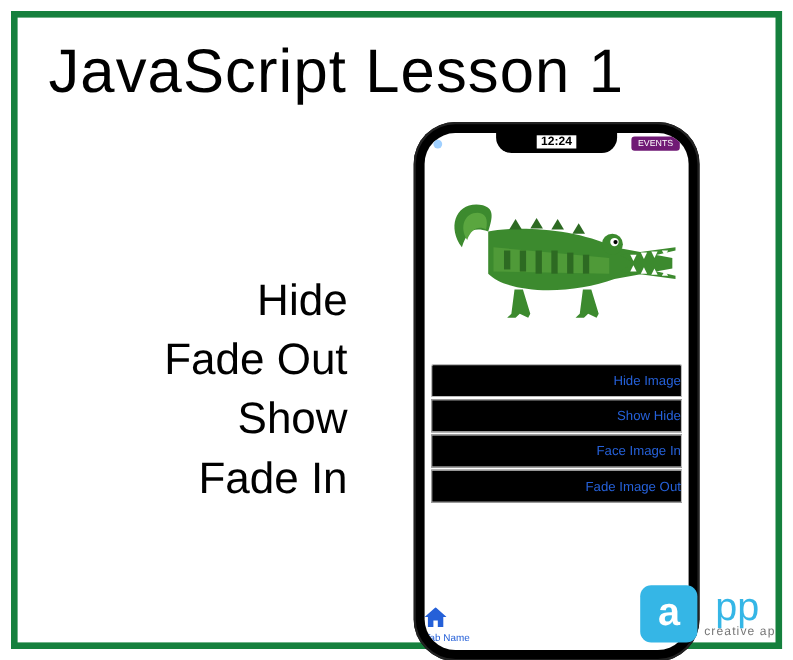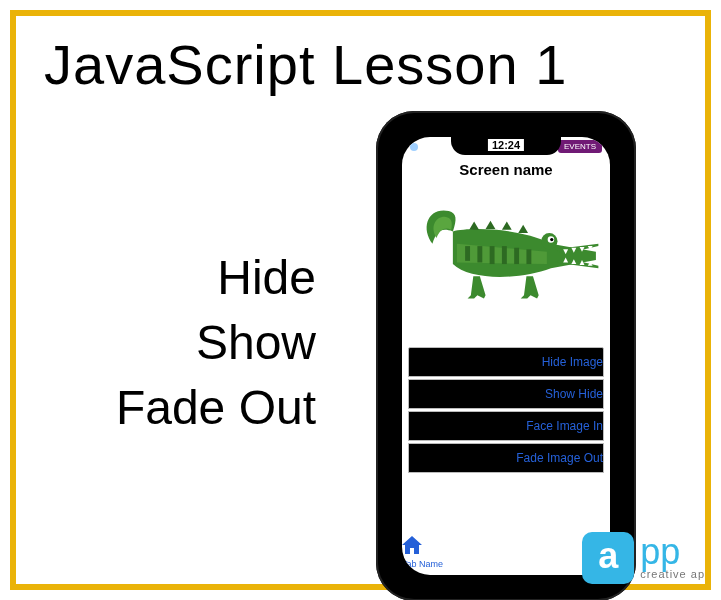--- a/index.html
+++ b/index.html
@@ -1,23 +1,23 @@
 <!DOCTYPE html>
 <html><head>
   <meta charset="utf-8">
   <style>
     * { box-sizing: border-box; margin: 0; padding: 0; }
     body { width: 721px; height: 600px; background: #fff; font-family: Arial, Helvetica, sans-serif; position: relative; overflow: hidden; }
-    .frame { position: absolute; top: 10px; left: 10px; right: 10px; bottom: 10px; border: 6px solid #eab308; background: #fff; }
+    .frame { position: absolute; top: 10px; left: 10px; right: 10px; bottom: 10px; border: 6px solid #15803d; background: #fff; }
     .title { position: absolute; top: 16px; left: 28px; font-size: 56px; font-weight: 400; color: #000; letter-spacing: 1px; }
-    .sidetext { position: absolute; top: 230px; left: 60px; width: 240px; text-align: right; font-size: 48px; color: #000; line-height: 1.35; font-weight: 400; }
+    .sidetext { position: absolute; top: 230px; left: 60px; width: 240px; text-align: right; font-size: 40px; color: #000; line-height: 1.35; font-weight: 400; }
     .sidetext div { white-space: nowrap; }
 
     
-    .phone { position: absolute; top: 95px; left: 360px; width: 260px; height: 490px; background: #000; border-radius: 38px; padding: 26px; box-shadow: inset 0 0 0 2px #222; }
+    .phone { position: absolute; top: 95px; left: 360px; width: 260px; height: 490px; background: #000; border-radius: 38px; padding: 10px; box-shadow: inset 0 0 0 2px #222; }
     .phone-inner { width: 100%; height: 100%; background: #fff; border-radius: 28px; position: relative; overflow: hidden; }
     .notch { position: absolute; top: 0; left: 50%; transform: translateX(-50%); width: 110px; height: 18px; background: #000; border-bottom-left-radius: 14px; border-bottom-right-radius: 14px; z-index: 10; }
 
     .statusbar { position: absolute; top: 0; left: 0; right: 0; height: 22px; }
     .statusbar .time { position: absolute; top: 2px; left: 50%; transform: translateX(-50%); font-size: 11px; font-weight: bold; color: #000; z-index: 11; background: #fff; padding: 0 4px; }
     .statusbar .events { position: absolute; top: 3px; right: 8px; background: #701a75; color: #fff; font-size: 8px; padding: 2px 6px; border-radius: 3px; }
     .statusbar .dot { position: absolute; top: 6px; left: 8px; width: 8px; height: 8px; border-radius: 50%; background: #a0d0ff; }
 
     .screen-title { position: absolute; top: 24px; left: 0; right: 0; text-align: center; font-size: 15px; font-weight: 600; color: #000; }
 
@@ -29,47 +29,47 @@
     .app-btn:first-child { border-top-left-radius: 2px; border-top-right-radius: 2px; }
 
     .tabbar { position: absolute; bottom: 6px; left: 0; right: 0; }
     .tabbar .home { color: #2560d8; font-size: 18px; line-height: 1; }
     .tabbar .tablabel { color: #2560d8; font-size: 9px; margin-top: 2px; }
 
     
     .brand { position: absolute; bottom: 0px; right: 0px; display: flex; align-items: center; }
     .brand-icon { width: 52px; height: 52px; background: #35b6e6; border-radius: 10px; display: flex; align-items: center; justify-content: center; margin-right: 6px; }
     .brand-icon span { color: #fff; font-size: 36px; font-weight: 700; transform: translateY(-2px); }
-    .brand-text .pp { font-size: 36px; font-weight: 400; color: #35b6e6; line-height: 0.9; }
+    .brand-text .pp { font-size: 36px; font-weight: 400; color: #35b6e6; line-height: 0.9; margin-left: 10px; }
     .brand-text .tag { font-size: 11px; color: #777; letter-spacing: 1px; }
   </style>
 </head>
 <body>
 
 <div class="frame">
 
   <div class="title">JavaScript Lesson 1</div>
 
   <div class="sidetext">
     <div>Hide</div>
+    <div>Fade Out</div>
     <div>Show</div>
-    <div>Fade Out</div>
+    <div>Fade In</div>
   </div>
 
   <div class="phone">
     <div class="phone-inner">
       <div class="notch"></div>
 
       <div class="statusbar">
         <div class="dot"></div>
         <div class="time">12:24</div>
         <div class="events">EVENTS</div>
       </div>
 
-      <div class="screen-title">Screen name</div>
 
       <div class="croc-area">
         <svg viewBox="0 0 230 150">
 
           <path d="M 45 15 C 20 10, 10 35, 25 55 C 30 40, 35 35, 50 40 C 55 25, 55 18, 45 15 Z" fill="#3c8a2e"></path>
           <path d="M 40 22 C 28 22, 22 35, 30 48 C 34 38, 40 34, 48 38 C 50 28, 48 23, 40 22 Z" fill="#5aa63f"></path>
 
           <path d="M 50 40 C 70 35, 130 35, 170 55 L 225 65 L 225 75 L 170 85 C 130 100, 70 100, 50 80 Z" fill="#3c8a2e"></path>
 
           <path d="M 55 55 L 165 65 L 165 80 L 55 78 Z" fill="#4f9a38"></path>

